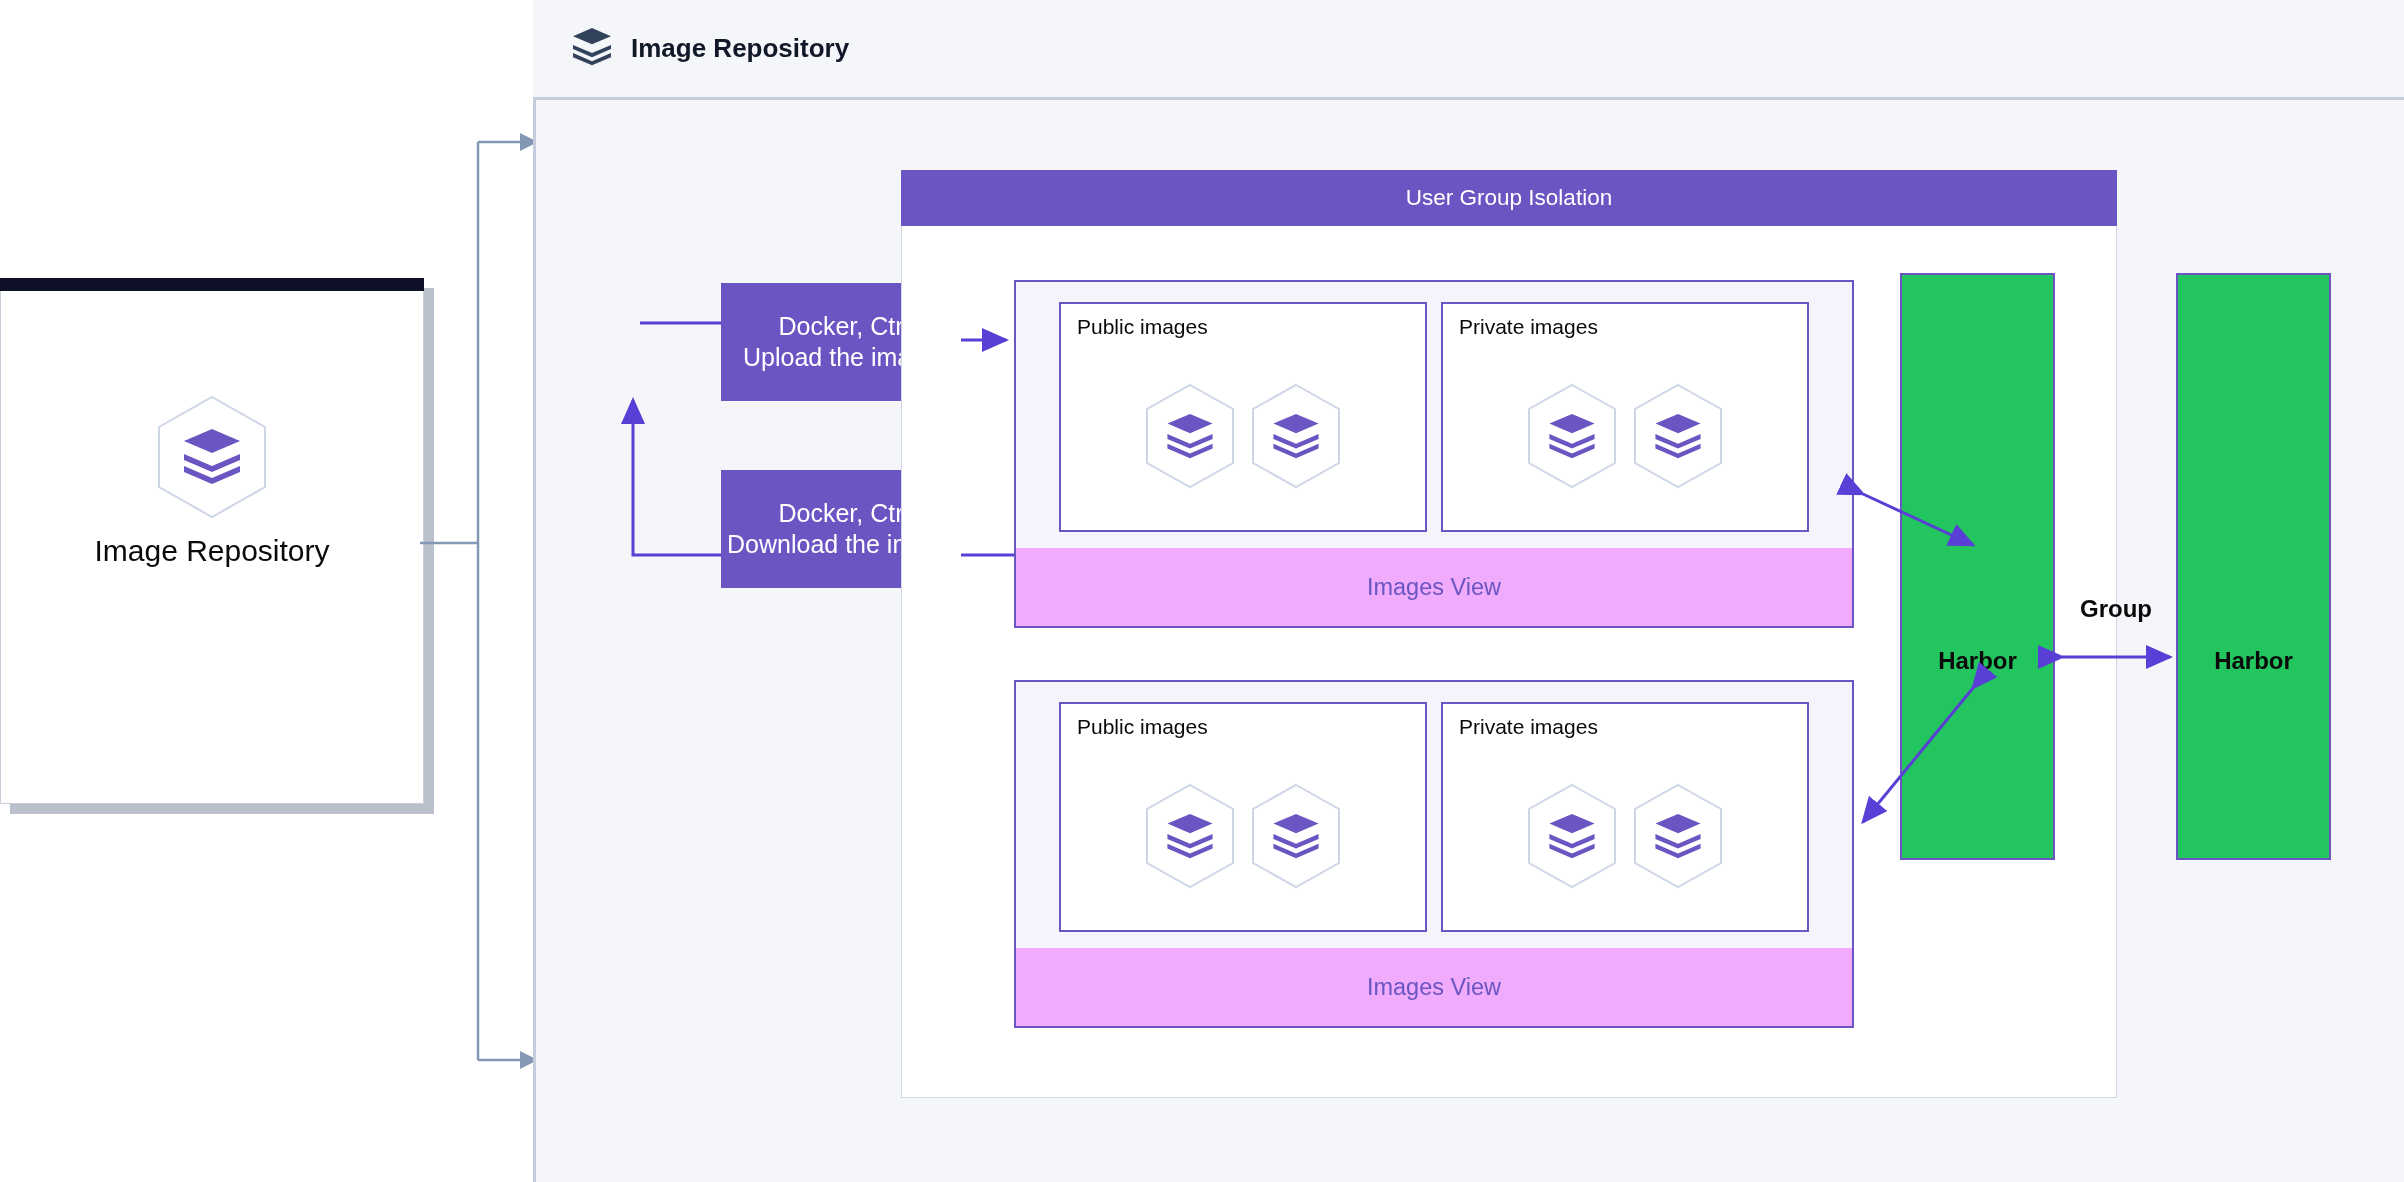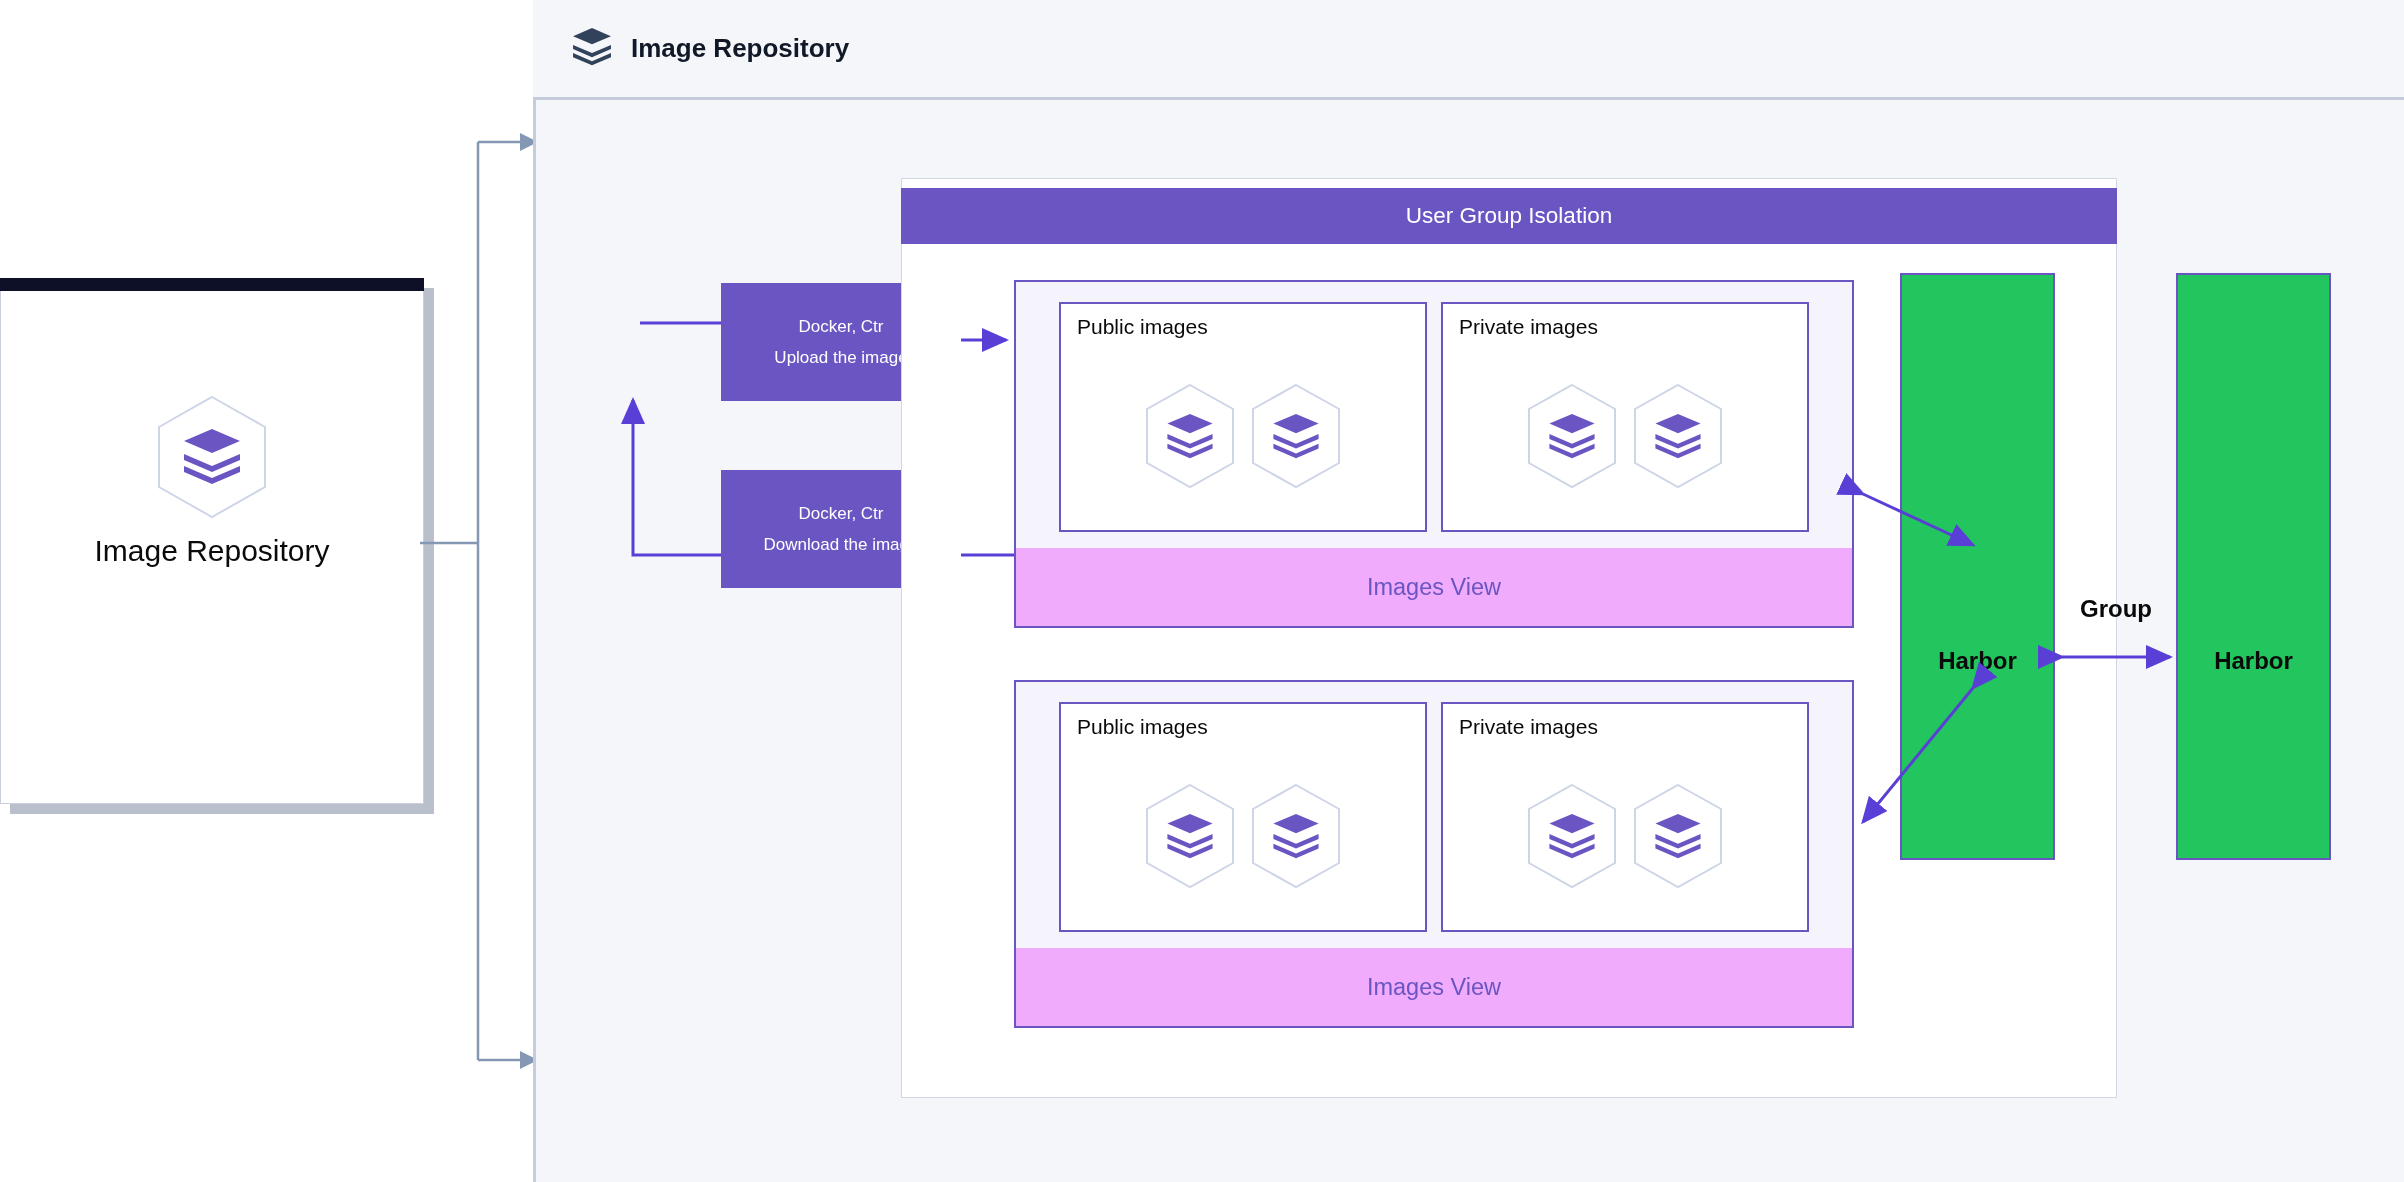--- a/index.html
+++ b/index.html
@@ -135,40 +135,40 @@
 
   
   .action-box {
     position: absolute;
     background: #6a55c2;
     color: #ffffff;
     display: flex;
     align-items: center;
     justify-content: center;
     text-align: center;
-    font-size: 17px;
+    font-size: 25px;
     line-height: 31px;
     font-family: "Liberation Sans", sans-serif;
     box-sizing: border-box;
   }
   #action-upload { left: 721px; top: 283px; width: 240px; height: 118px; }
   #action-download { left: 721px; top: 470px; width: 240px; height: 118px; }
 
   
   #isolation-wrap {
     position: absolute;
     left: 901px; top: 178px;
     width: 1216px; height: 920px;
     background: #ffffff;
     border: 1px solid #cfd6e6;
     box-sizing: border-box;
   }
   #isolation-title {
     position: absolute;
-    left: 901px; top: 188px;
+    left: 901px; top: 170px;
     width: 1216px; height: 56px;
     background: #6a55c2;
     color: #ffffff;
     display: flex;
     align-items: center;
     justify-content: center;
     font-size: 22.5px;
     font-family: "Liberation Sans", sans-serif;
   }
 

